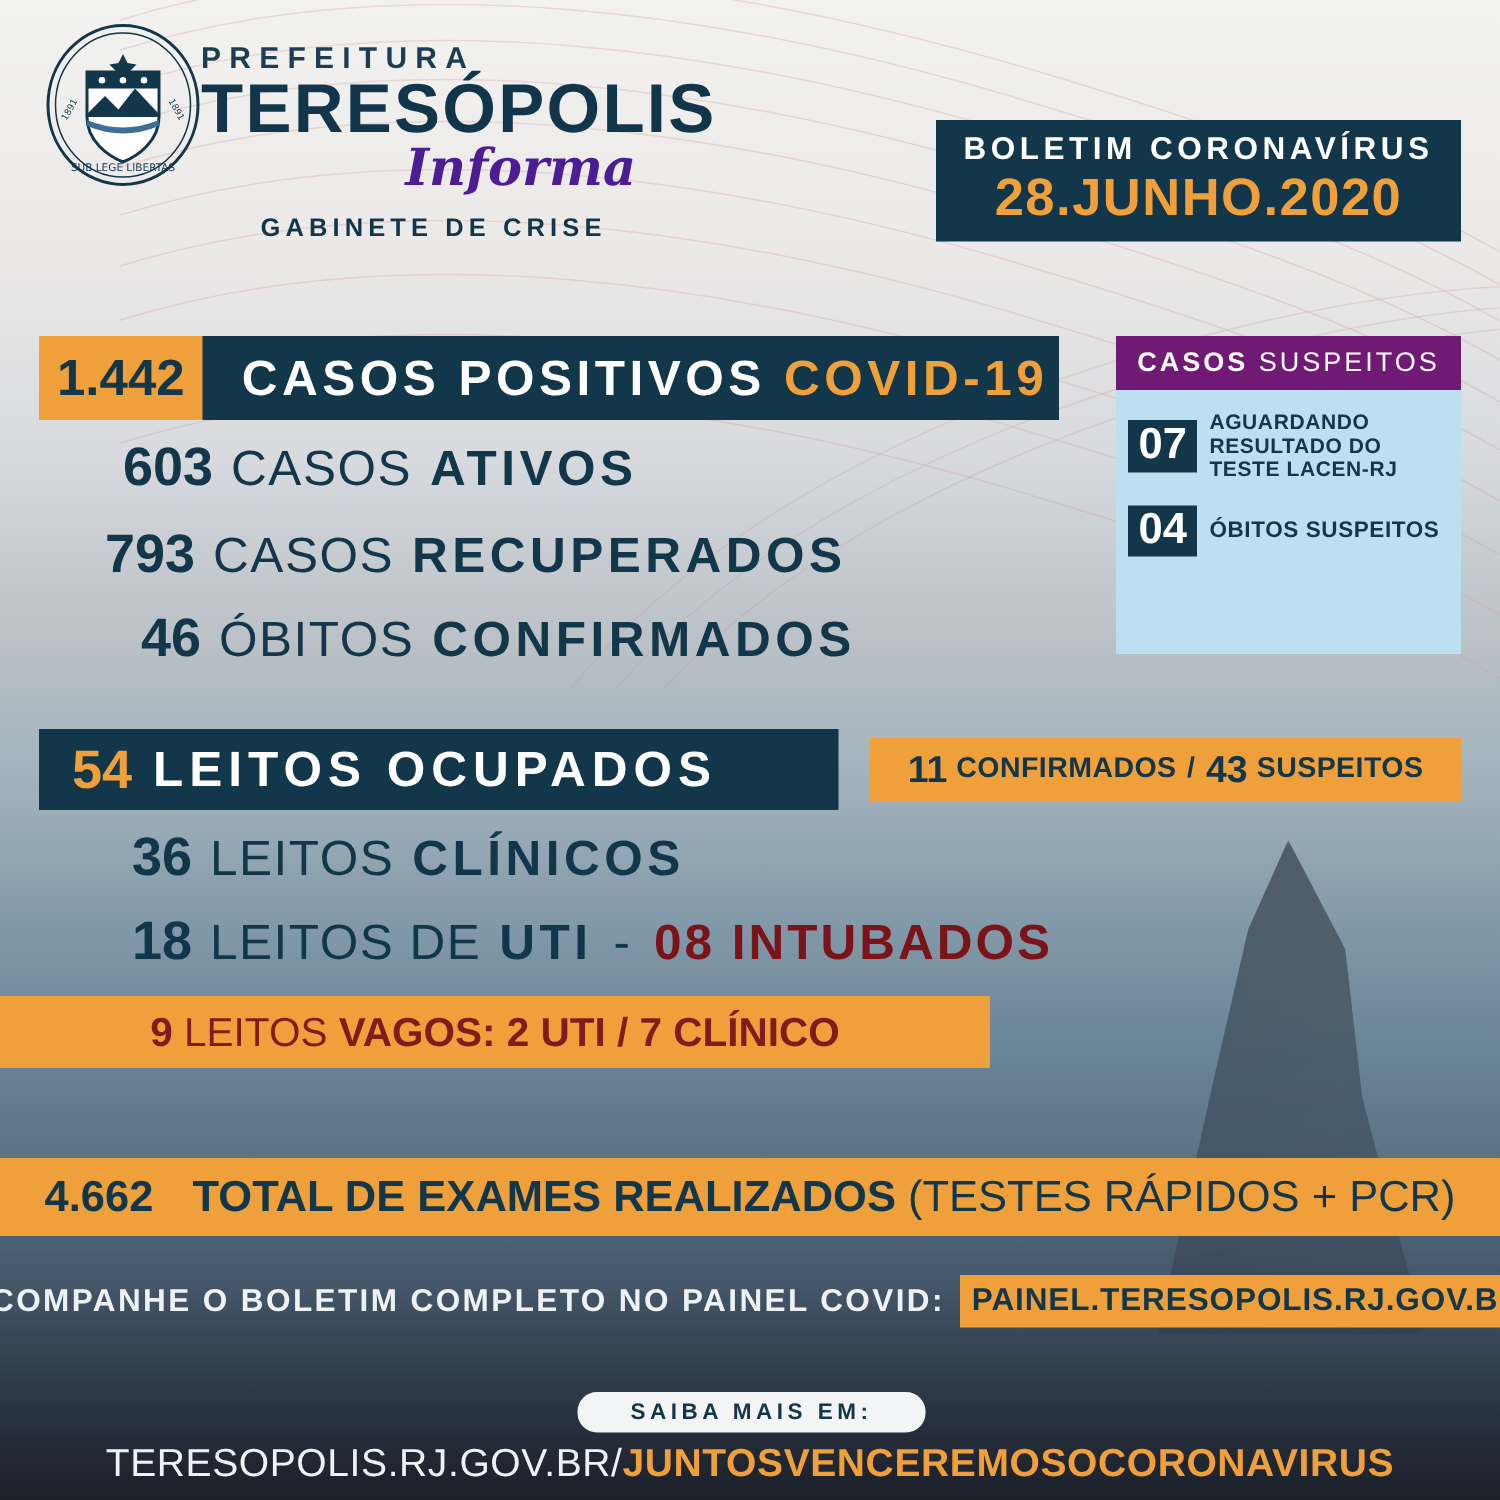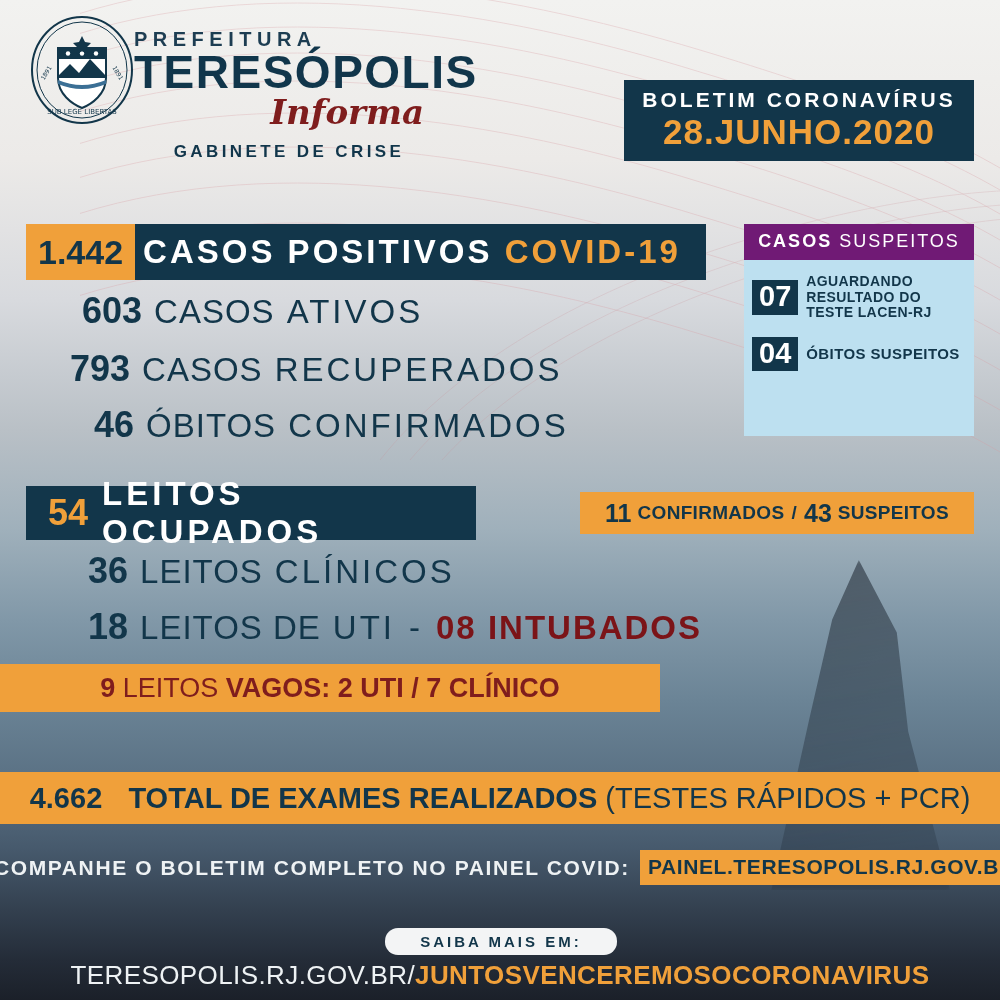--- a/index.html
+++ b/index.html
@@ -52,21 +52,21 @@
   .brand .l1 {
     font-size: 20px; letter-spacing: 5.5px; font-weight: 700;
     color: #1d3d52;
   }
   .brand .l2 {
     font-size: 46px; letter-spacing: 1.5px; font-weight: 700;
     color: #11364b; line-height: 1.02; margin-top: -2px;
   }
   .brand .l3 {
     font-family: "DejaVu Serif", serif; font-style: italic; font-weight: 700;
-    font-size: 34px; color: #7f1d1d; text-align: right; margin-top: -4px;
+    font-size: 34px; color: #4c1d95; text-align: right; margin-top: -4px;
     padding-right: 40px;
   }
   .brand .l4 {
     font-size: 17px; letter-spacing: 3.4px; font-weight: 700; color: #11364b;
     text-align: center; margin-top: 10px; padding-right: 20px;
   }
 
   .boletim-box {
     position: absolute; right: 26px; top: 80px; width: 350px;
     background: #12364a; padding: 8px 14px 10px 14px;
@@ -86,31 +86,31 @@
     position: absolute; left: 26px; top: 224px; width: 680px; height: 56px;
     background: #12364a; display: flex; align-items: center;
   }
   .pos-num {
     background: #f0a03a; color: #12364a; font-size: 34px; font-weight: 700;
     height: 56px; display: flex; align-items: center; padding: 0 12px;
     letter-spacing: 0px;
   }
   .pos-label {
     color: #fff; font-size: 33px; font-weight: 700; letter-spacing: 3px;
-    padding-left: 8px; white-space: nowrap;
+    padding-left: 26px; white-space: nowrap;
   }
   .pos-label .hl { color: #f0a03a; }
 
   .stat-line {
     position: absolute; display: flex; align-items: baseline;
     color: #12364a; white-space: nowrap;
   }
   .stat-line .n { font-size: 36px; font-weight: 700; letter-spacing: 0; }
   .stat-line .w1 { font-size: 33px; font-weight: 400; letter-spacing: 1px; margin-left: 12px; }
-  .stat-line .w2 { font-size: 33px; font-weight: 400; letter-spacing: 3px; margin-left: 12px; }
+  .stat-line .w2 { font-size: 33px; font-weight: 700; letter-spacing: 3px; margin-left: 12px; }
 
   .l-ativos { left: 82px; top: 290px; }
   .l-recup  { left: 70px; top: 348px; }
   .l-obitos { left: 94px; top: 404px; }
 
   
   .susp {
     position: absolute; right: 26px; top: 224px; width: 230px; height: 212px;
     background: #bde0f0;
   }
@@ -127,21 +127,21 @@
   }
   .susp-txt {
     color: #12364a; font-size: 14px; font-weight: 700; letter-spacing: .4px;
     line-height: 1.12; margin-left: 8px;
   }
   .susp-row.second { margin-top: 16px; }
   .susp-row.second .susp-txt { font-size: 15px; }
 
   
   .leitos-row {
-    position: absolute; left: 26px; top: 486px; width: 450px; height: 54px;
+    position: absolute; left: 26px; top: 486px; width: 533px; height: 54px;
     background: #12364a; display: flex; align-items: center;
   }
   .leitos-num {
     color: #f0a03a; font-size: 36px; font-weight: 700; padding: 0 14px 0 22px;
   }
   .leitos-label {
     color: #fff; font-size: 33px; font-weight: 700; letter-spacing: 4px;
   }
   .conf-badge {
     position: absolute; left: 580px; top: 492px; width: 394px; height: 42px;

